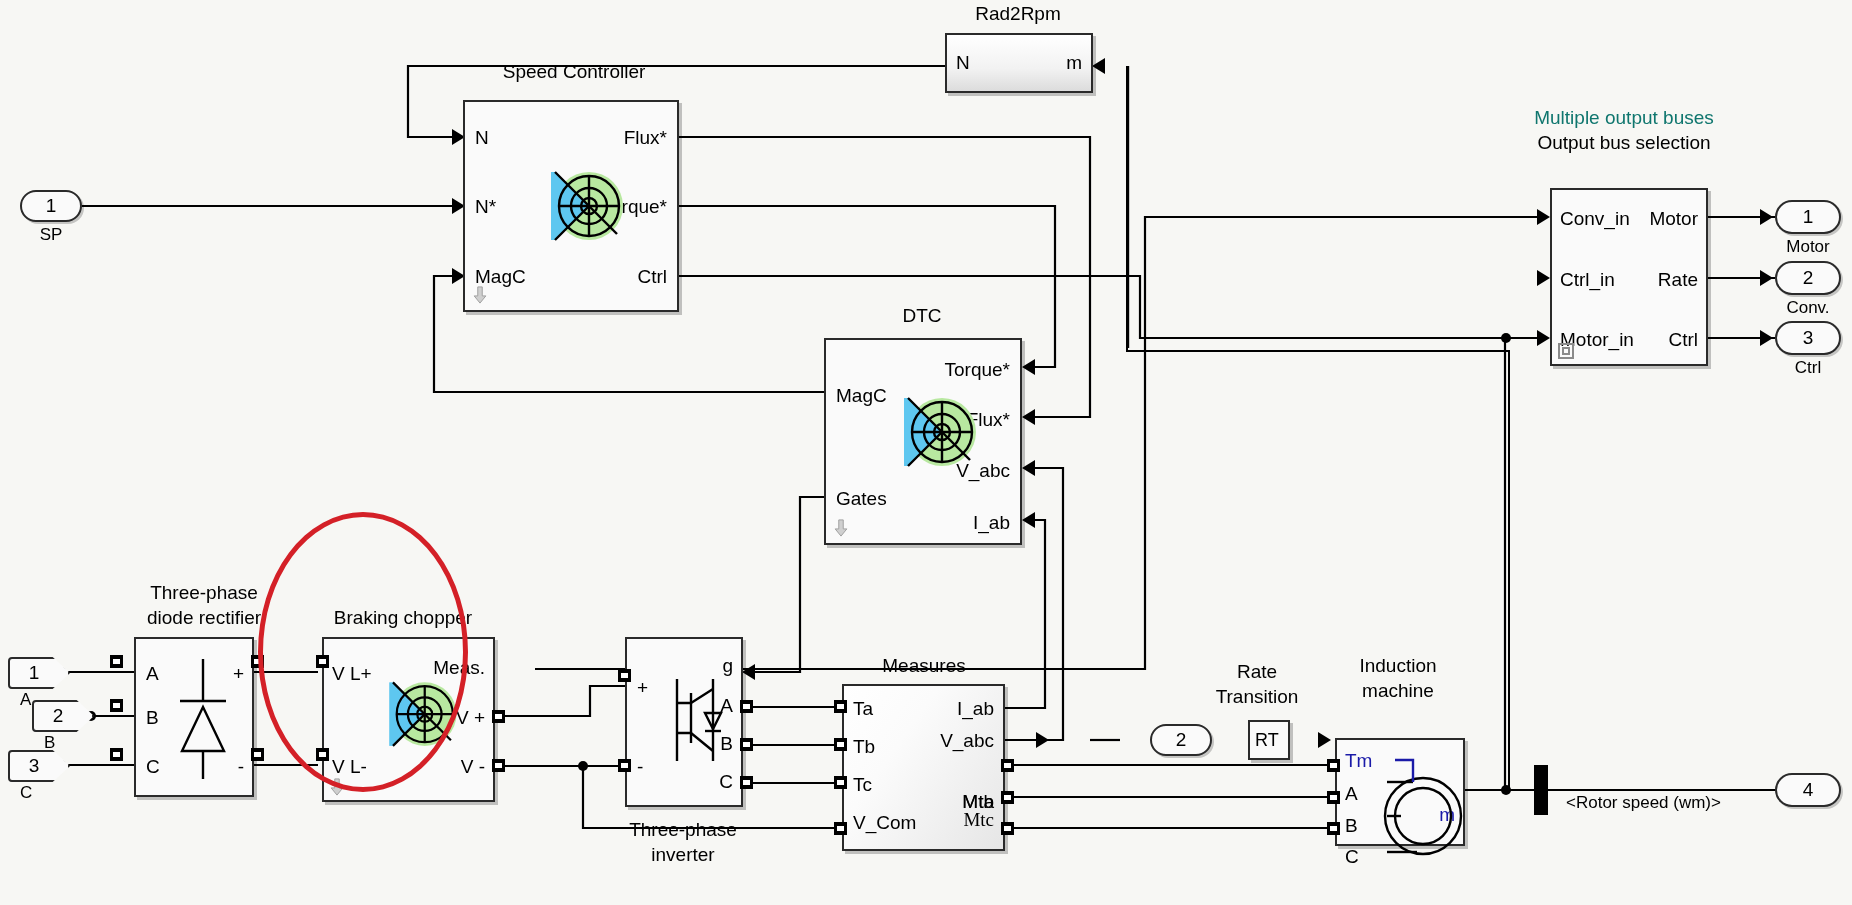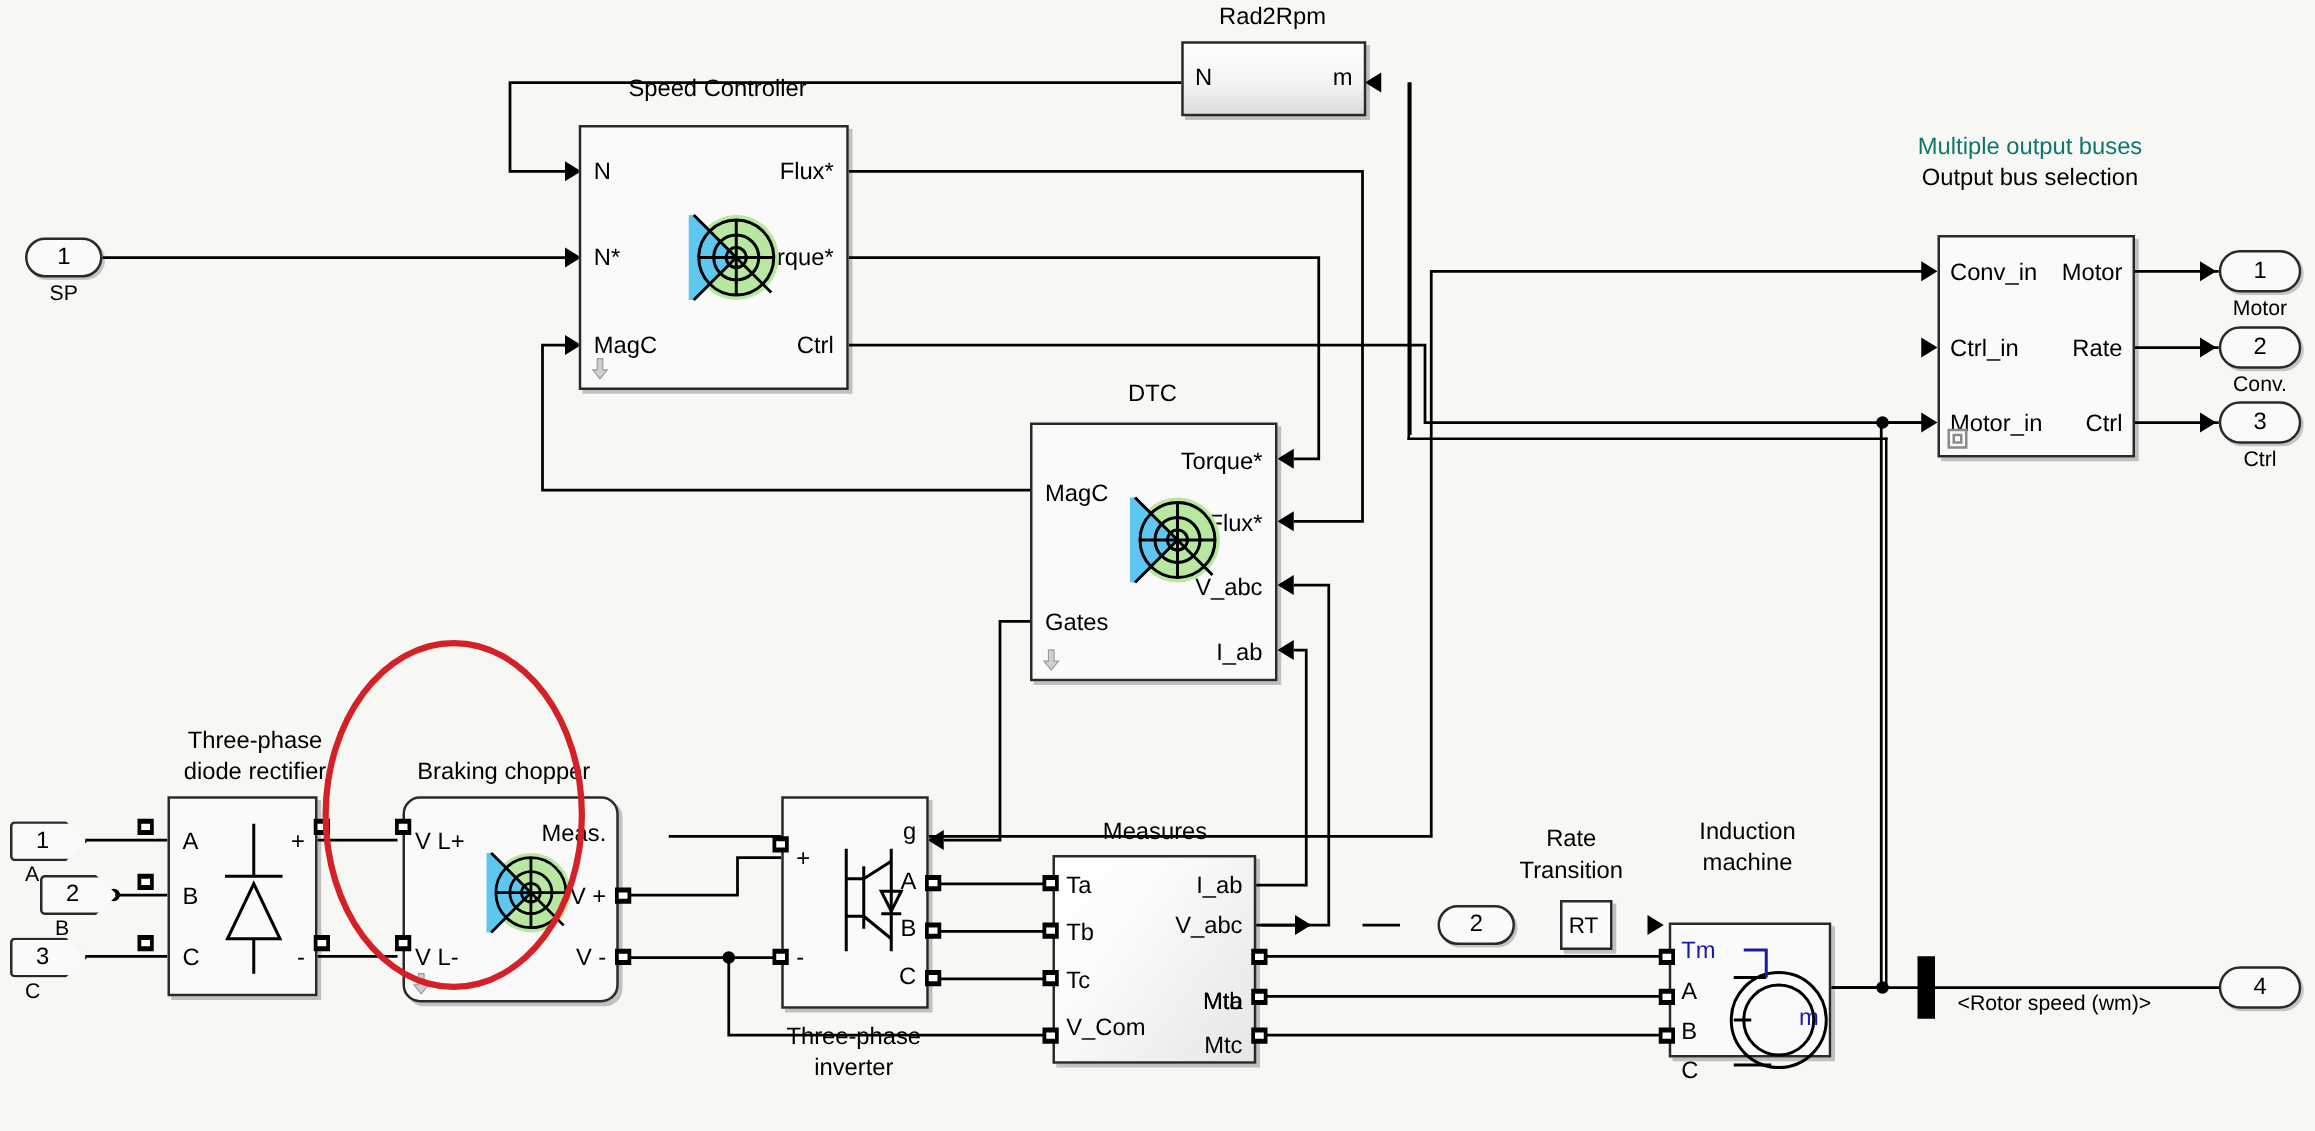--- a/index.html
+++ b/index.html
@@ -309,21 +309,21 @@
     </svg>
   </div>
 
   <div class="sq" style="left:110px;top:655px;"></div>
   <div class="sq" style="left:110px;top:699px;"></div>
   <div class="sq" style="left:110px;top:748px;"></div>
   <div class="sq" style="left:251px;top:655px;"></div>
   <div class="sq" style="left:251px;top:748px;"></div>
 
   <div class="lbl c" style="left:403px;top:607px;">Braking chopper</div>
-  <div class="blk" style="left:322px;top:637px;width:173px;height:165px;border-radius:14px;">
+  <div class="blk" style="left:322px;top:637px;width:173px;height:165px;">
     <div class="port" style="left:8px;top:24px;">V L+</div>
     <div class="port" style="left:8px;top:117px;">V L-</div>
     <div class="port r" style="right:8px;top:18px;">Meas.</div>
     <div class="port r" style="right:8px;top:68px;">V +</div>
     <div class="port r" style="right:8px;top:117px;">V -</div>
     <svg class="rosette" style="left:52px;top:34px;" width="90" height="86" viewBox="0 0 96 92">
       <circle cx="52" cy="44" r="34" fill="#b8e8a0"></circle>
       <path d="M18 10 L18 78 L52 44 Z" fill="#5ec7f0"></path>
       <rect x="14" y="10" width="5" height="68" fill="#5ec7f0"></rect>
       <g stroke="#000" stroke-width="2.4" fill="none">
@@ -376,21 +376,21 @@
   <div class="lbl c" style="left:924px;top:655px;">Measures</div>
   <div class="blk grad" style="left:842px;top:684px;width:163px;height:167px;">
     <div class="port" style="left:9px;top:12px;">Ta</div>
     <div class="port" style="left:9px;top:50px;">Tb</div>
     <div class="port" style="left:9px;top:88px;">Tc</div>
     <div class="port" style="left:9px;top:126px;">V_Com</div>
     <div class="port r" style="right:9px;top:12px;">I_ab</div>
     <div class="port r" style="right:9px;top:44px;">V_abc</div>
     <div class="port r" style="right:9px;top:73px;margin-top:32px;">Mta</div>
     <div class="port r" style="right:9px;top:105px;">Mtb</div>
-    <div class="port r" style="right:9px;top:140px;">Mtc</div>
+    <div class="port r" style="right:9px;top:123px;font-family:Liberation Serif, serif;">Mtc</div>
   </div>
   <div class="sq" style="left:834px;top:700px;"></div>
   <div class="sq" style="left:834px;top:738px;"></div>
   <div class="sq" style="left:834px;top:776px;"></div>
   <div class="sq" style="left:834px;top:822px;"></div>
   <div class="sq" style="left:1001px;top:759px;"></div>
   <div class="sq" style="left:1001px;top:791px;"></div>
   <div class="sq" style="left:1001px;top:822px;"></div>
 
   <div class="lbl c" style="left:1257px;top:661px;">Rate</div>

